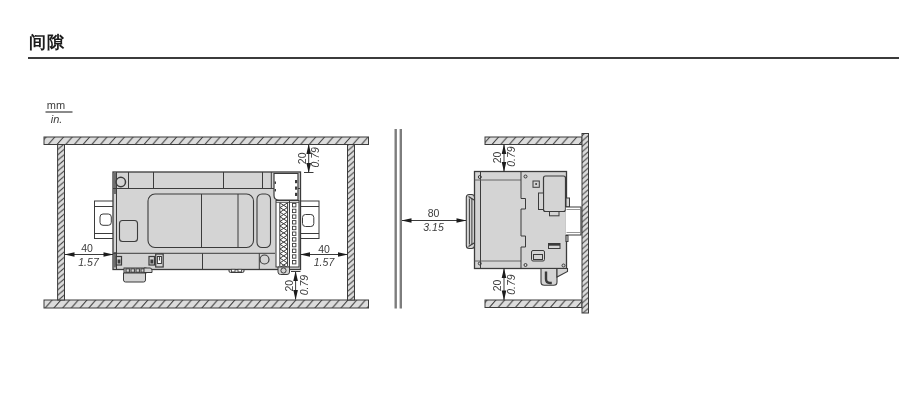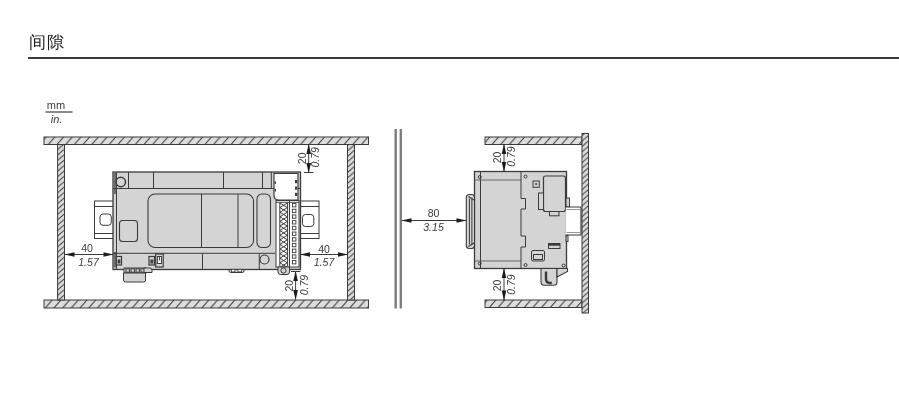--- a/index.html
+++ b/index.html
@@ -1,17 +1,17 @@
 <!DOCTYPE html>
 <html><head>
 <meta charset="utf-8">
 <style>
   html,body{margin:0;padding:0;background:#fff;width:899px;height:401px;overflow:hidden;}
   body{font-family:"Liberation Sans",sans-serif;}
-  .ttl{position:absolute;left:29px;top:31px;font-size:17px;font-weight:normal;color:#1c1c1c;letter-spacing:1px;}
+  .ttl{position:absolute;left:29px;top:31px;font-size:17px;font-weight:bold;color:#1c1c1c;letter-spacing:1px;}
   .rule{position:absolute;left:28px;top:57px;width:871px;height:2px;background:#3b3b3b;}
   svg{position:absolute;left:0;top:0;}
   text{font-family:"Liberation Sans",sans-serif;fill:#3b3b3b;}
 </style>
 </head>
 <body>
 
 <div class="ttl">间隙</div>
 
 <div class="rule"></div>

